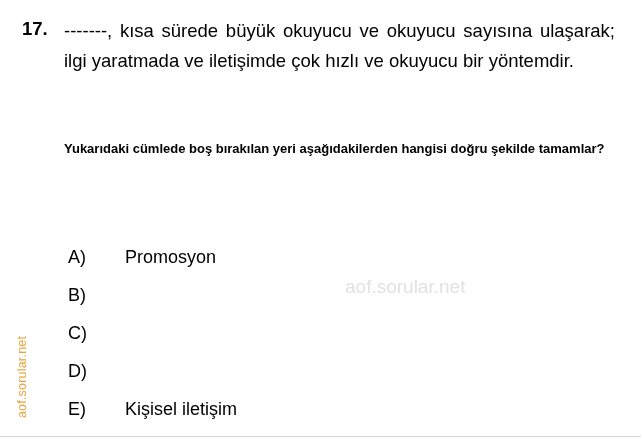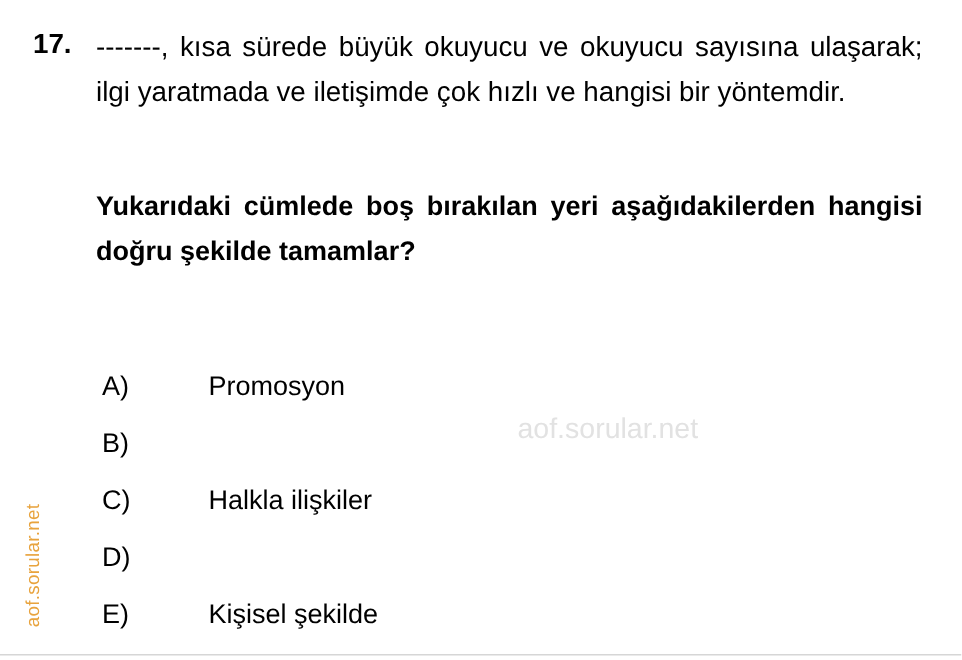--- a/index.html
+++ b/index.html
@@ -83,25 +83,25 @@
     font-size: 18.5px;
     line-height: 30px;
     color: #000000;
     text-align: justify;
     text-justify: inter-word;
   }
 
   .prompt {
     position: absolute;
     left: 64px;
-    top: 122px;
+    top: 134px;
     width: 551px;
     font-family: "Liberation Sans", sans-serif;
     font-weight: bold;
-    font-size: 18px;
+    font-size: 13px;
     line-height: 30px;
     color: #000000;
     text-align: justify;
     text-justify: inter-word;
   }
   .prompt .lastline {
     text-align: left;
   }
 
   .options {
@@ -120,21 +120,20 @@
   .option .letter {
     position: absolute;
     left: 0;
     top: 7px;
     width: 30px;
   }
   .option .text {
     position: absolute;
     left: 57px;
     top: 7px;
-    margin-left: 14px;
   }
 
   .watermark-center {
     position: absolute;
     left: 345px;
     top: 276px;
     font-family: "Liberation Sans", sans-serif;
     font-size: 19px;
     color: #e2e2e2;
     white-space: nowrap;
@@ -160,47 +159,46 @@
     <div class="side-watermark">aof.sorular.net</div>
   </div>
 
   <div class="content">
 
     <div class="qnum">17.</div>
 
     <div class="stem">
       <span>-------, kısa sürede büyük okuyucu ve okuyucu</span>
       <span>sayısına ulaşarak; ilgi yaratmada ve iletişimde</span>
-      <span>çok hızlı ve hangisi bir yöntemdir.</span>
+      <span>çok hızlı ve okuyucu bir yöntemdir.</span>
     </div>
 
     <div class="prompt">
       <span>Yukarıdaki cümlede boş bırakılan yeri</span>
       <span>aşağıdakilerden hangisi doğru şekilde</span>
       <span class="lastline">tamamlar?</span>
     </div>
 
     <div class="options">
       <div class="option">
         <span class="letter">A)</span>
         <span class="text">Promosyon</span>
       </div>
       <div class="option">
         <span class="letter">B)</span>
       </div>
       <div class="option">
         <span class="letter">C)</span>
-        <span class="text">Halkla ilişkiler</span>
       </div>
       <div class="option">
         <span class="letter">D)</span>
       </div>
       <div class="option">
         <span class="letter">E)</span>
-        <span class="text">Kişisel şekilde</span>
+        <span class="text">Kişisel iletişim</span>
       </div>
     </div>
 
     <div class="watermark-center">aof.sorular.net</div>
 
     <div class="bottom-rule"></div>
   </div>
 </div>
 
 </body></html>

